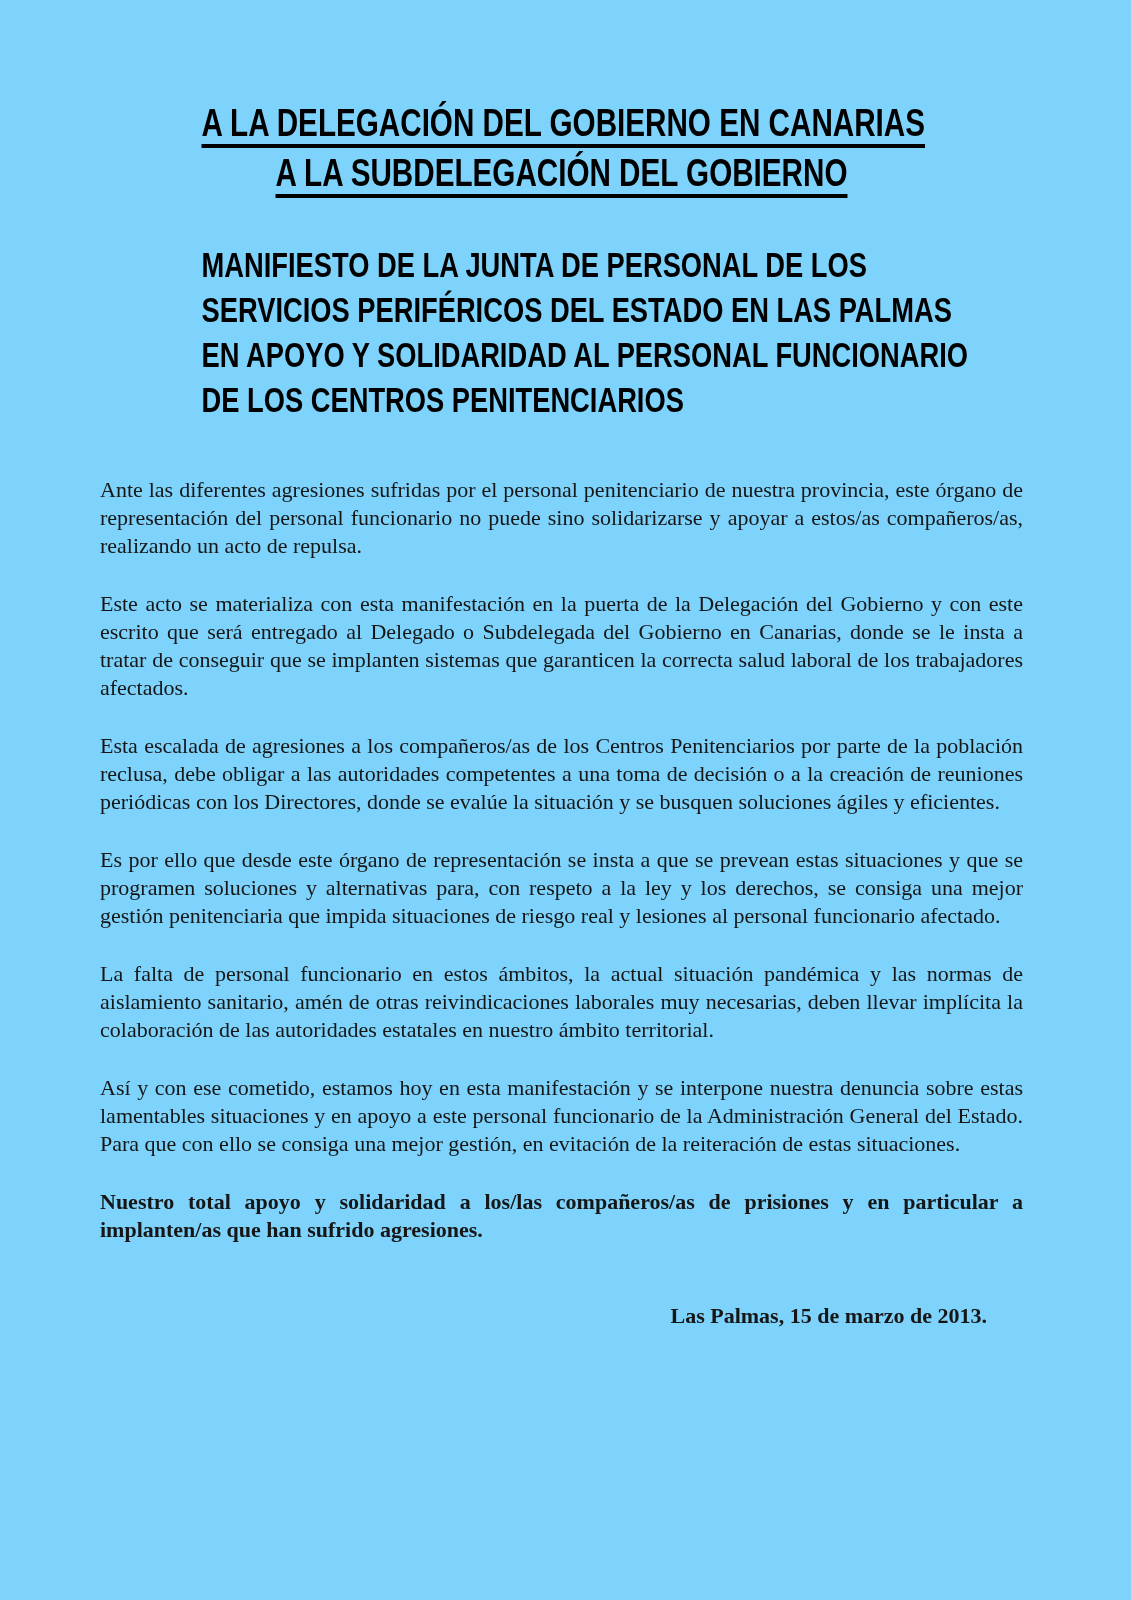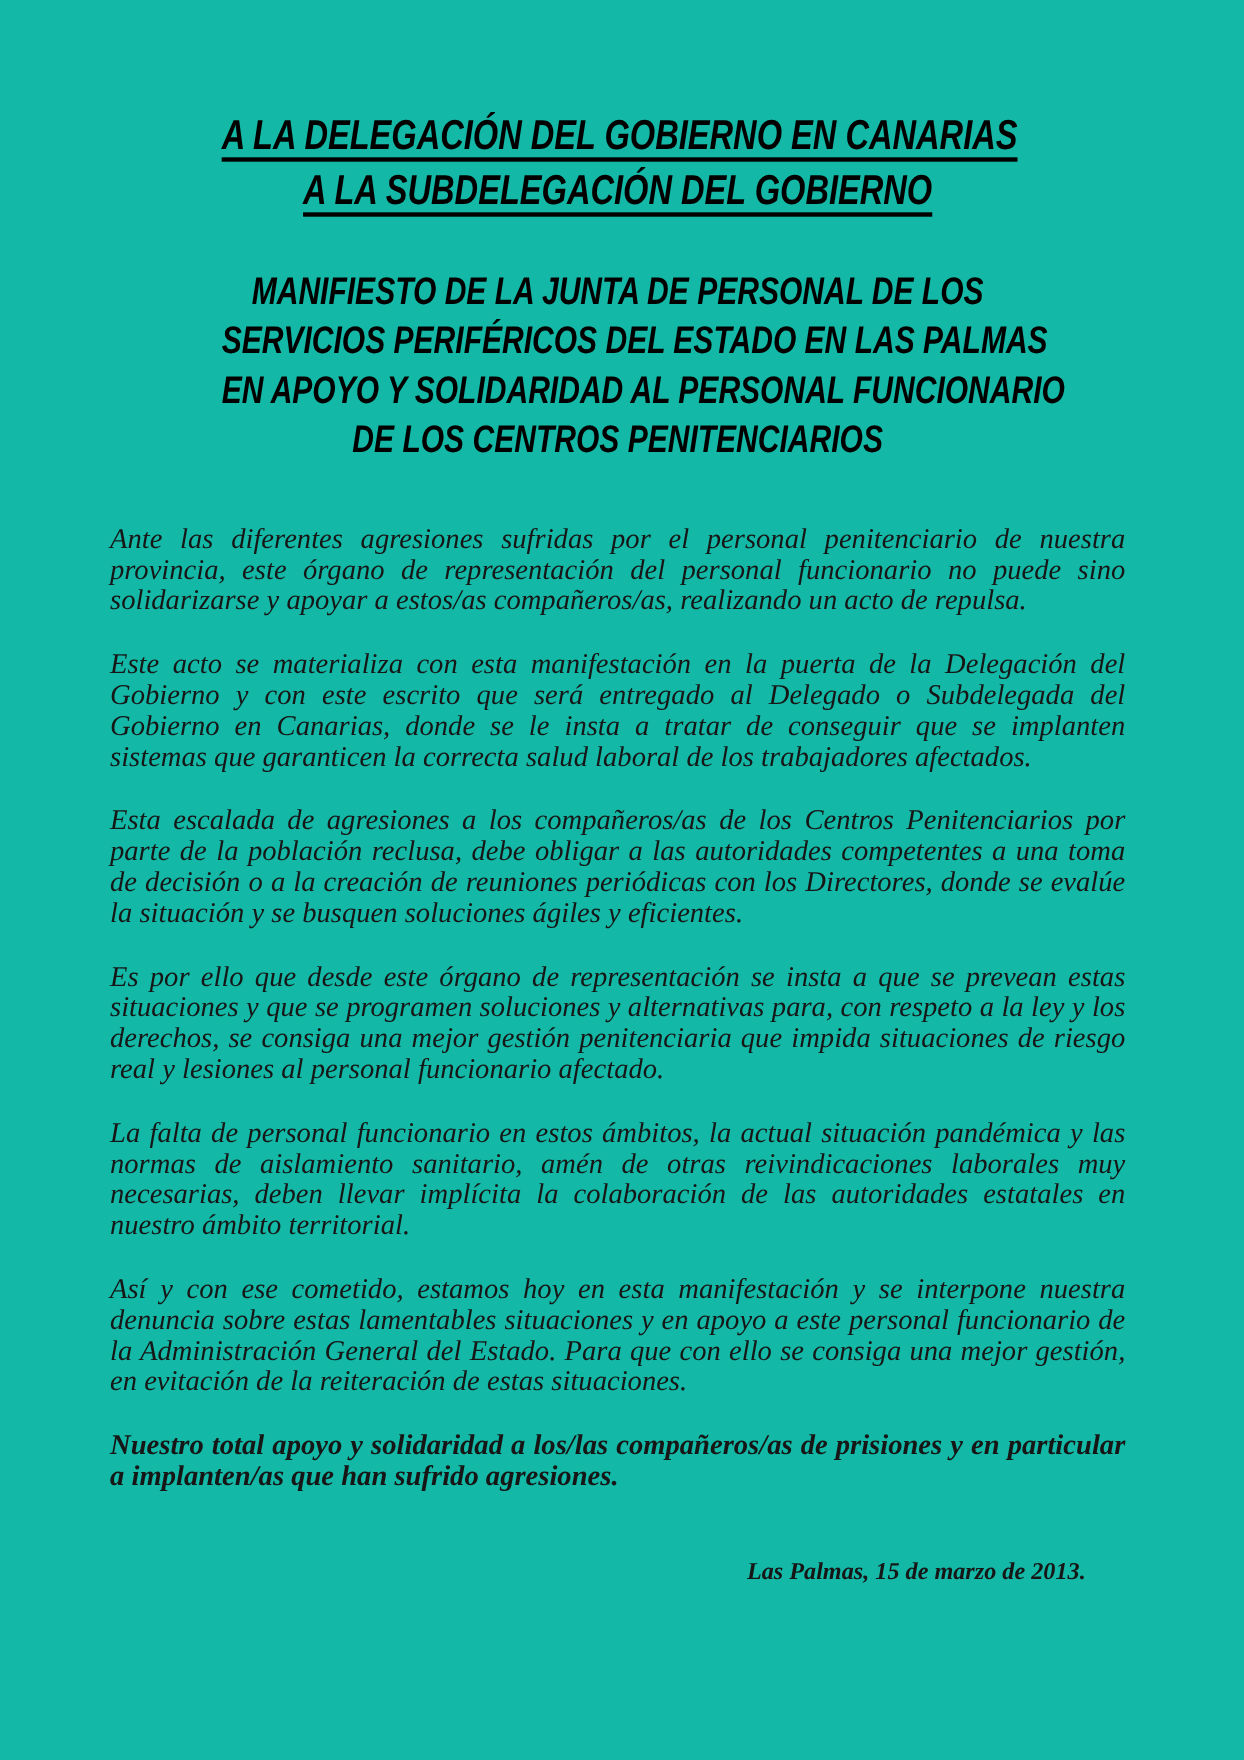--- a/index.html
+++ b/index.html
@@ -3,26 +3,25 @@
 <meta charset="utf-8">
 <style>
   * { box-sizing: border-box; }
   html, body { margin: 0; padding: 0; background: #ffffff; }
 
   .page {
     position: relative;
     width: 1131px;
     height: 1600px;
     margin: 0 auto;
-    background: #14b8a6;
+    background: #7dd3fc;
     padding: 98px 108px 0 100px;
     font-family: "Liberation Serif", serif;
     color: #161616;
     overflow: hidden;
-    font-style: italic;
   }
 
   
   .addressee { text-align: center; margin: 0 0 44px 0; }
   .addressee-line {
     font-family: "Liberation Sans", sans-serif;
     font-weight: bold;
     font-size: 38px;
     line-height: 50px;
     color: #000000;
@@ -30,35 +29,35 @@
     transform-origin: 50% 50%;
     white-space: nowrap;
   }
   .addressee-line .u {
     text-decoration: underline;
     text-decoration-thickness: 4px;
     text-underline-offset: 8px;
   }
 
   
-  .doc-title { text-align: center; margin: 0 0 54px 0; }
+  .doc-title { text-align: left; margin: 0 0 54px 0; }
   .doc-title-line {
     font-family: "Liberation Sans", sans-serif;
     font-weight: bold;
     font-size: 35px;
     line-height: 45px;
     color: #000000;
     transform: scaleX(0.78);
     transform-origin: 50% 50%;
     white-space: nowrap;
   }
 
   
   .body-text p {
-    font-size: 26px;
+    font-size: 22px;
     line-height: 28px;
     text-align: justify;
     margin: 0 0 30px 0;
   }
   .body-text p.closing { font-weight: bold; }
 
   .dateline {
     font-size: 22px;
     line-height: 28px;
     font-weight: bold;

